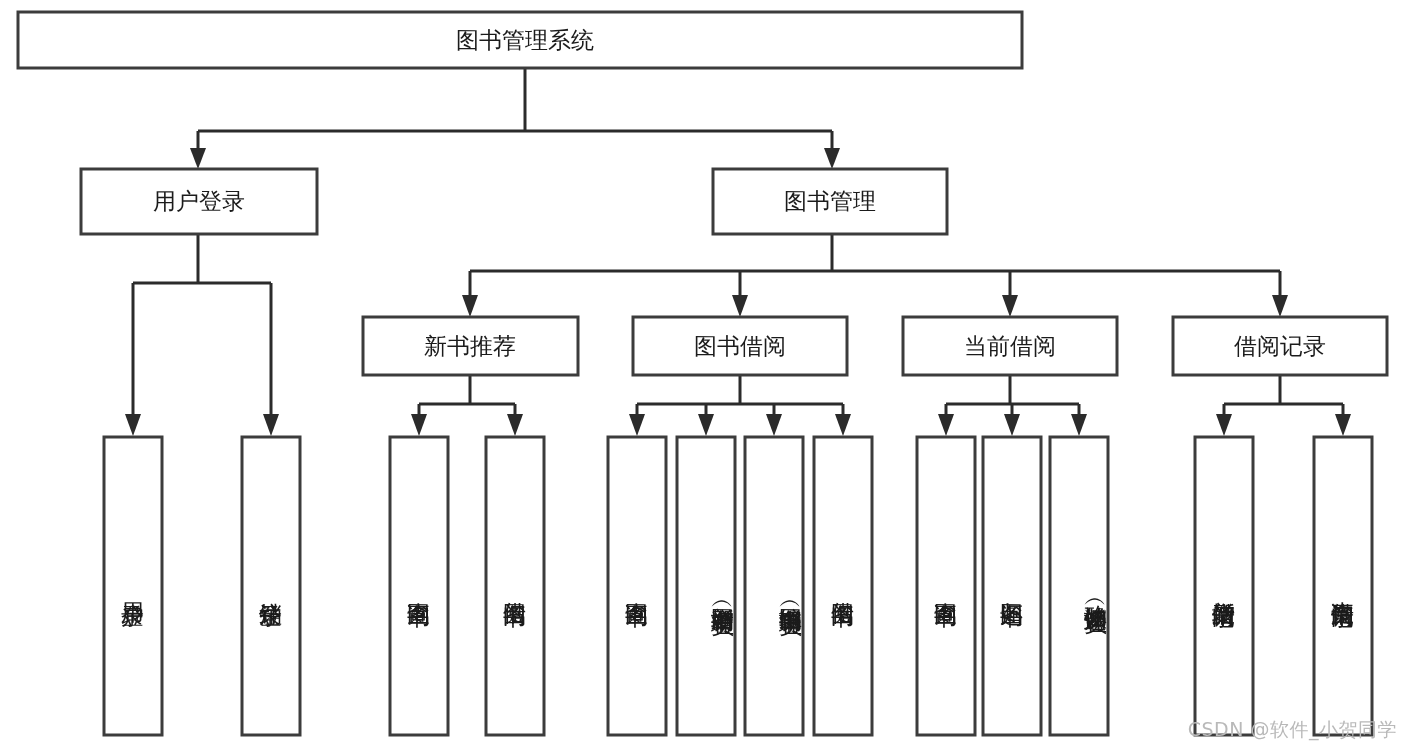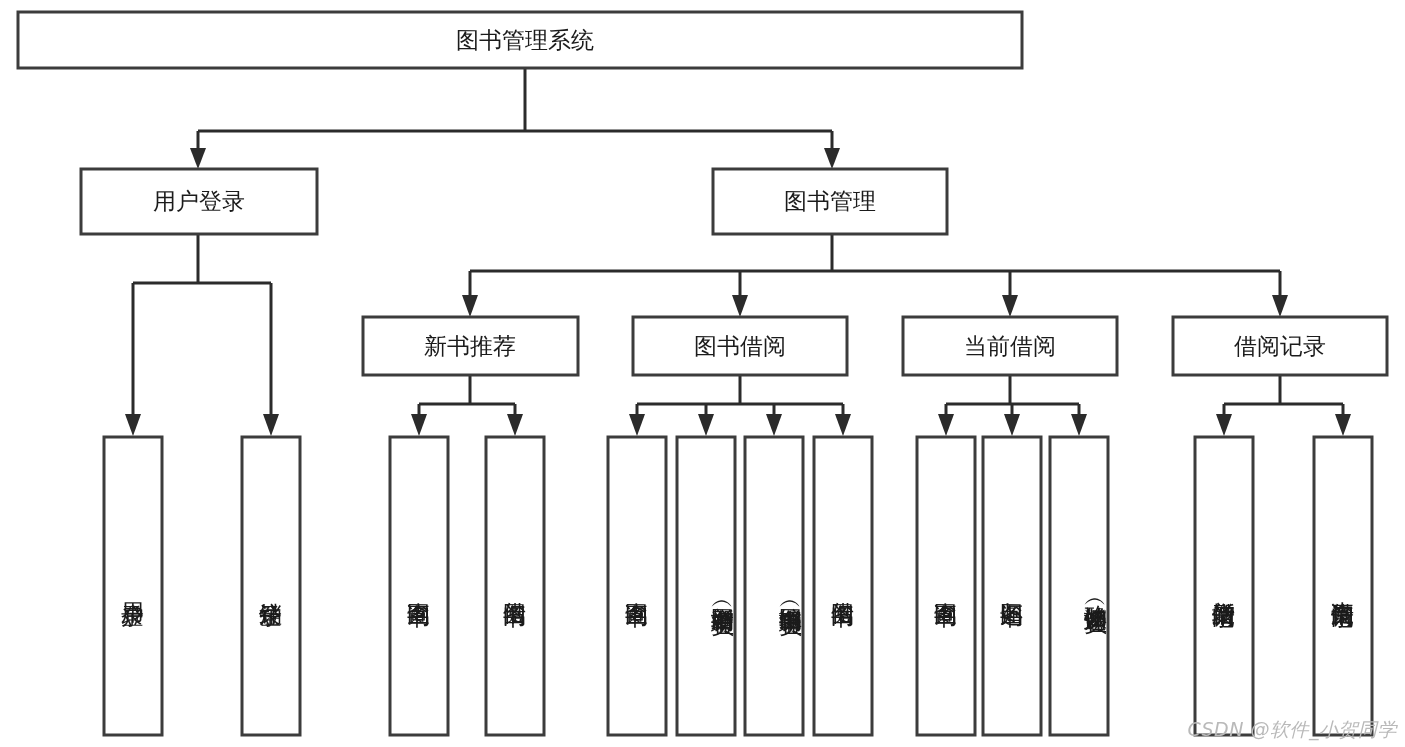--- a/index.html
+++ b/index.html
@@ -64,21 +64,20 @@
   }
   .watermark {
     position: absolute;
     right: 8px;
     bottom: 4px;
     font-family: "DejaVu Sans", "Liberation Sans", sans-serif;
     font-size: 19px;
     color: #b9b9b9;
     letter-spacing: 0.5px;
     white-space: nowrap;
-    font-style: italic;
   }
 </style>
 </head>
 <body>
 
 <div id="diagram-root">
 
   <svg id="tree-svg" viewBox="0 0 1405 747">
     <defs></defs>
 

